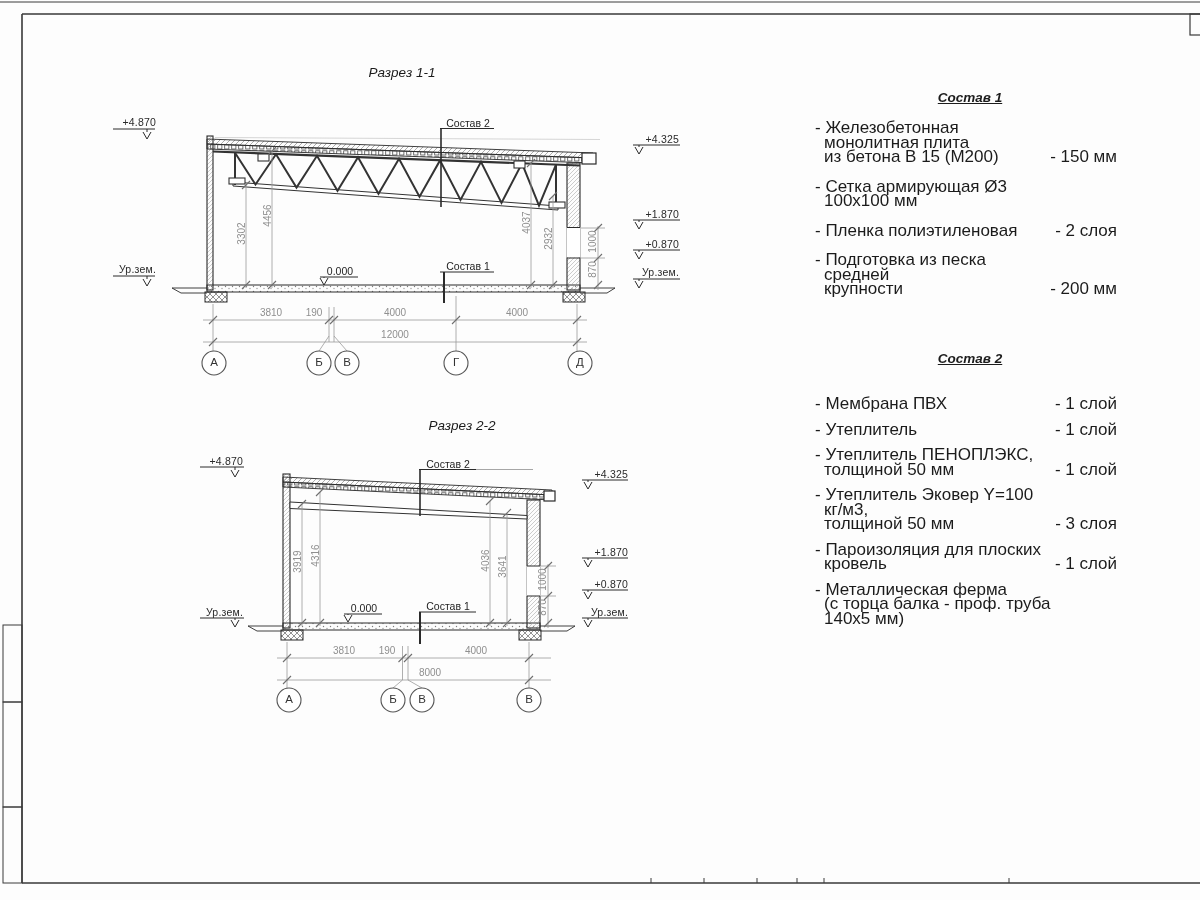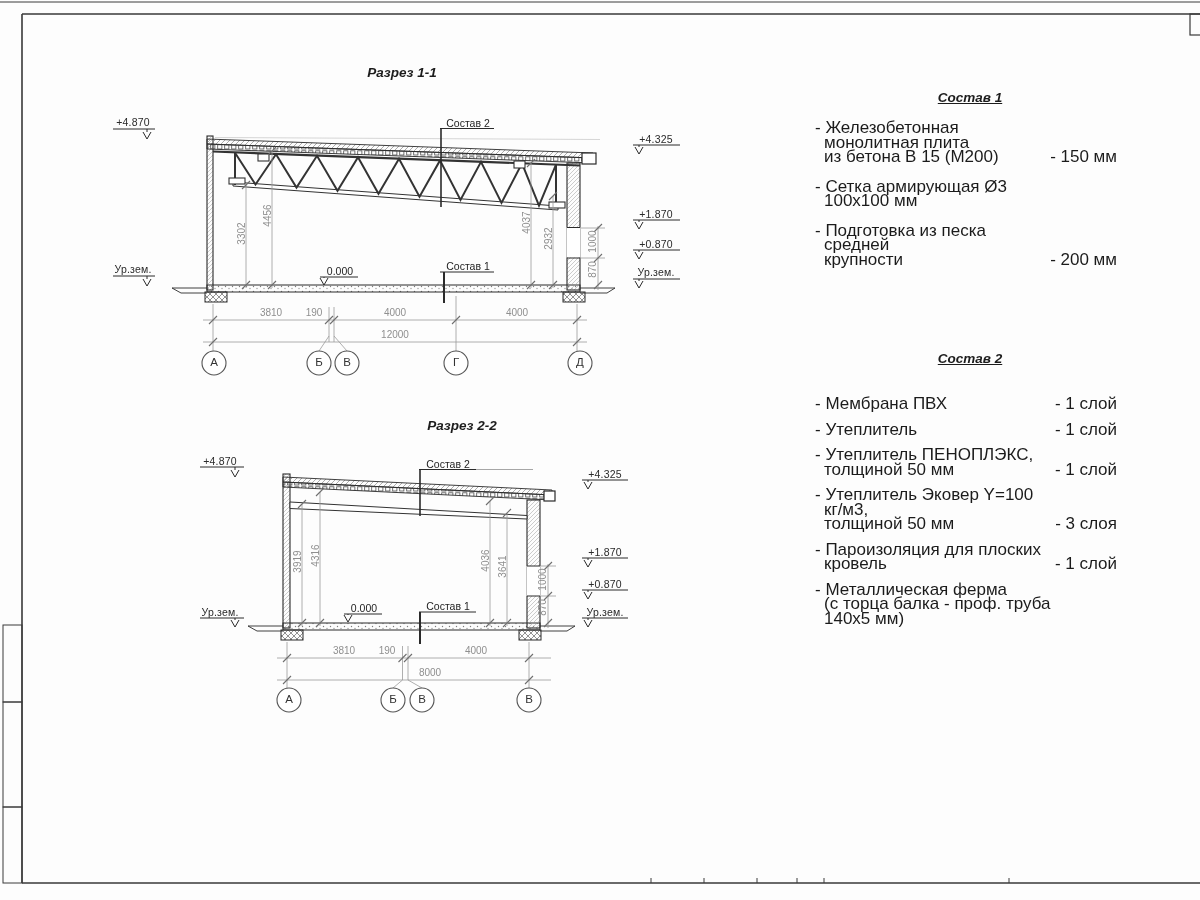--- a/index.html
+++ b/index.html
@@ -1,23 +1,23 @@
 <!DOCTYPE html>
 <html><head>
 <meta charset="utf-8">
 <style>
   html,body{margin:0;padding:0;background:#fff;}
   #sheet{position:relative;width:1200px;height:900px;background:#fdfdfd;overflow:hidden;
          font-family:"Liberation Sans","DejaVu Sans",sans-serif;color:#222;}
   #sheet svg{position:absolute;left:0;top:0;z-index:1;}
   .t{position:absolute;z-index:2;white-space:nowrap;}
-  .title{font-size:13.5px;font-style:italic;font-weight:bold;color:#1c1c1c;text-align:center;}
+  .title{font-size:13.5px;font-style:italic;font-weight:normal;color:#1c1c1c;text-align:center;}
   .hdr{font-size:13.5px;font-style:italic;font-weight:bold;color:#1c1c1c;text-align:center;text-decoration:underline;}
   .lbl{font-size:10.5px;color:#1e1e1e;text-align:center;}
-  .elev{font-size:10.5px;color:#2a2a2a;text-align:center;letter-spacing:0.2px;}
+  .elev{font-size:10.5px;color:#2a2a2a;text-align:right;letter-spacing:0.2px;}
   .dim{font-size:10px;color:#8f8f8f;text-align:center;}
   .rot{transform:rotate(-90deg);transform-origin:center;width:50px;display:inline-block;}
   .ax{font-size:11.5px;color:#333;text-align:center;width:24px;}
   .list{position:absolute;z-index:2;width:302px;font-size:17px;color:#1b1b1b;line-height:14.5px;}
   .item{display:flex;justify-content:space-between;}
   .iname{white-space:pre-line;padding-left:9px;text-indent:-9px;max-width:242px;}
   .ival{align-self:flex-end;text-align:right;white-space:nowrap;margin-left:6px;}
   .sp16{margin-bottom:15px;} .sp12{margin-bottom:11px;}
   .notes{position:absolute;z-index:2;font-size:11.5px;line-height:16.5px;color:#1b1b1b;white-space:pre-line;}
 </style>
@@ -251,20 +251,24 @@
     <div class="item sp16">
       <span class="iname">- Железобетонная  монолитная плита
 из бетона В 15 (М200)</span>
       <span class="ival">- 150 мм</span>
     </div>
     <div class="item sp16">
       <span class="iname">- Сетка армирующая Ø3 100x100 мм</span>
       <span class="ival"></span>
     </div>
     <div class="item sp16">
+      <span class="iname">- Пленка полиэтиленовая</span>
+      <span class="ival">-  2 слоя</span>
+    </div>
+    <div class="item sp16">
       <span class="iname">- Подготовка из песка средней
 крупности</span>
       <span class="ival">- 200 мм</span>
     </div>
   </div>
 
   <span class="t hdr" style="left:900px;top:351px;width:140px;">Состав 2</span>
   <div class="list" style="left:815px;top:397px;">
     <div class="item sp12">
       <span class="iname">- Мембрана ПВХ</span>

